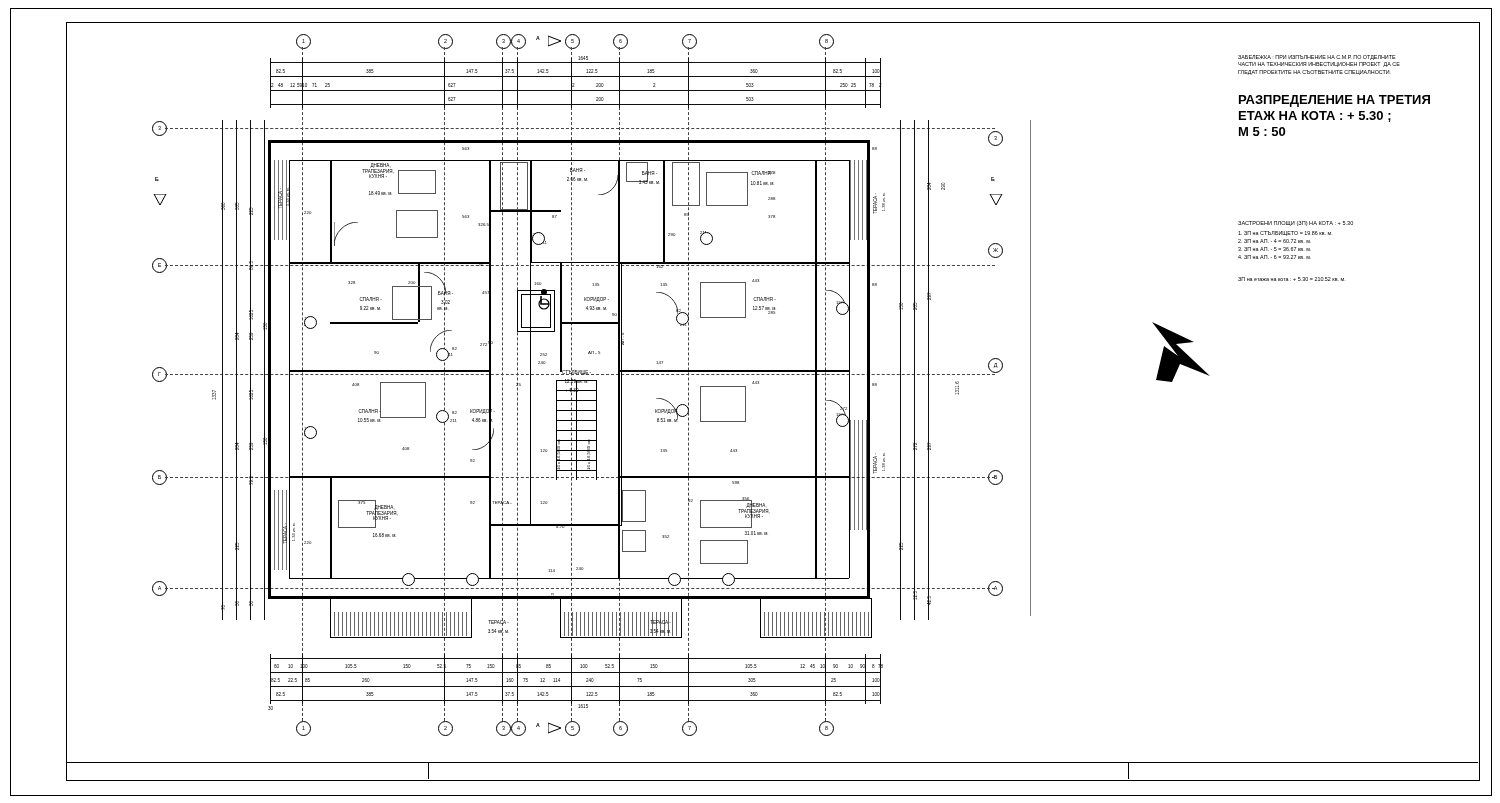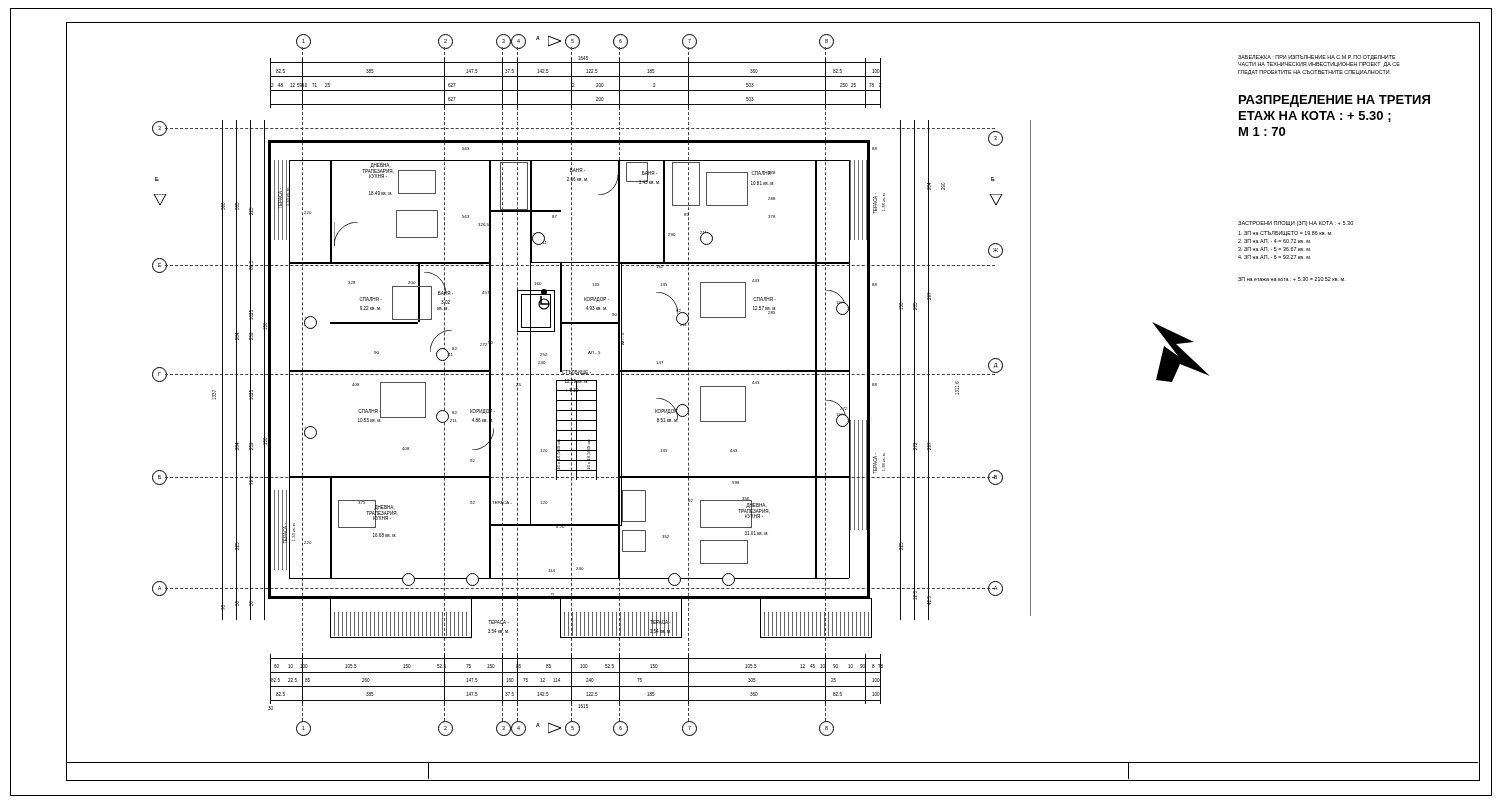--- a/index.html
+++ b/index.html
@@ -40,21 +40,21 @@
   <div class="ln v" style="left:428px;top:762px;height:17px;"></div>
   <div class="ln v" style="left:1128px;top:762px;height:17px;"></div>
 
   <div class="ln v light" style="left:1030px;top:120px;height:496px;"></div>
 
   <div class="note note-s" style="left:1238px;top:54px;width:220px;">ЗАБЕЛЕЖКА : ПРИ ИЗПЪЛНЕНИЕ НА С.М.Р. ПО ОТДЕЛНИТЕ
 ЧАСТИ НА ТЕХНИЧЕСКИЯ ИНВЕСТИЦИОНЕН ПРОЕКТ  ДА СЕ
 ГЛЕДАТ ПРОЕКТИТЕ НА СЪОТВЕТНИТЕ СПЕЦИАЛНОСТИ.</div>
   <div class="note title1" style="left:1238px;top:92px;width:230px;">РАЗПРЕДЕЛЕНИЕ НА ТРЕТИЯ
 ЕТАЖ НА КОТА : + 5.30 ;
-М 1 : 70</div>
+М 5 : 50</div>
   <div class="note note-m" style="left:1238px;top:219px;">ЗАСТРОЕНИ ПЛОЩИ (ЗП) НА КОТА : + 5.30</div>
   <div class="note note-s" style="left:1238px;top:230px;">1. ЗП на СТЪЛБИЩЕТО = 19.86 кв. м.</div>
   <div class="note note-s" style="left:1238px;top:238px;">2. ЗП на АП. - 4 = 60.72 кв. м.</div>
   <div class="note note-s" style="left:1238px;top:246px;">3. ЗП на АП. - 5 = 36.67 кв. м.</div>
   <div class="note note-s" style="left:1238px;top:254px;">4. ЗП на АП. - 6 = 93.27 кв. м.</div>
   <div class="note note-s" style="left:1238px;top:276px;">ЗП на етажа на кота : + 5.30 = 210.52 кв. м.</div>
 
   <svg style="position:absolute;left:1150px;top:320px;width:64px;height:66px;" viewBox="0 0 64 66">
     <polygon points="6,60 14,26 28,36 2,2 44,22 26,24 60,56 30,44 22,62" fill="#000"></polygon>
   </svg>

